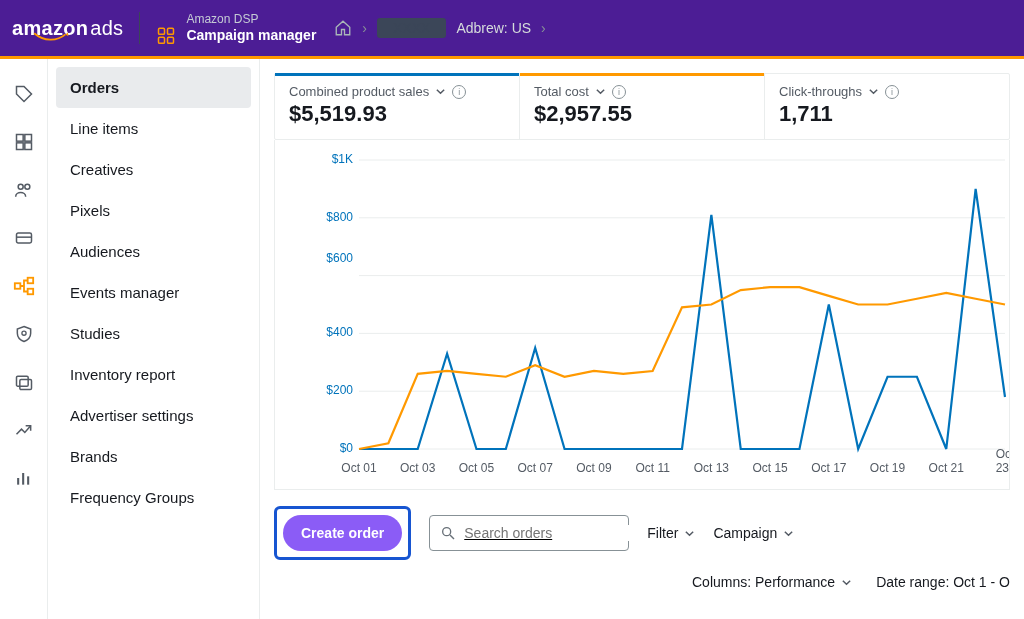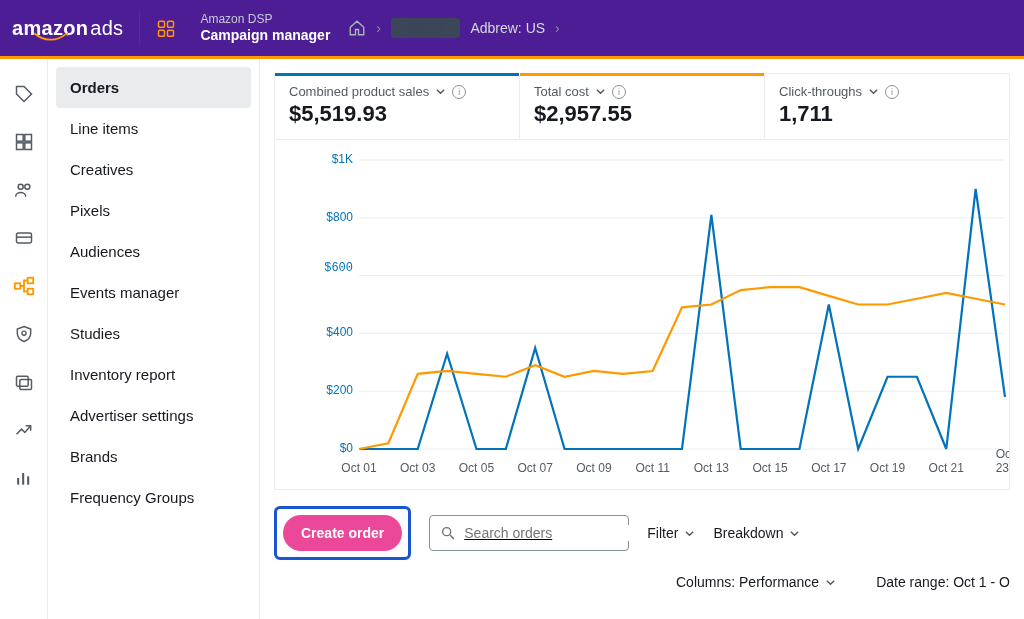--- a/index.html
+++ b/index.html
@@ -4,21 +4,21 @@
 <style>
   * { box-sizing: border-box; margin: 0; padding: 0; font-family: "Amazon Ember", Arial, sans-serif; }
   body { width: 1024px; height: 619px; overflow: hidden; background: #fff; color: #16191f; font-size: 14px; }
 
   
   .topnav { height: 56px; background: #4c1d95; color: #fff; display: flex; align-items: center; padding: 0 12px; }
   .brand { font-weight: 700; font-size: 20px; letter-spacing: .3px; display: flex; align-items: baseline; }
   .brand .ads { font-weight: 300; margin-left: 2px; }
   .brand .smile { height: 12px; }
   .divider { width: 1px; height: 32px; background: #3b4658; margin: 0 16px; }
-  .app-picker { display: flex; align-items: center; gap: 24px; }
+  .app-picker { display: flex; align-items: flex-end; gap: 10px; }
   .appicon { width: 20px; height: 18px; }
   .app-text { line-height: 1.2; font-size: 12px; }
   .app-text .app-title { color: #c5cbd5; }
   .app-text .app-sub { color: #fff; font-weight: 700; font-size: 14px; }
   .crumbs { display: flex; align-items: center; gap: 10px; margin-left: 18px; color: #d5dbdb; font-size: 14px; }
   .crumbs .chev { color: #879196; }
   .crumbs .entity-chip { background: #3b4658; color: #3b4658; border-radius: 3px; padding: 2px 16px; }
   .crumbs .home { color: #d5dbdb; }
 
   
@@ -49,26 +49,26 @@
   .info { width: 14px; height: 14px; border-radius: 50%; border: 1px solid #879196; color: #879196; font-size: 9px; display: inline-flex; align-items: center; justify-content: center; }
 
   
   .chart-wrap { margin: 0 14px; border: 1px solid #eaeded; border-top: none; height: 350px; position: relative; overflow: hidden; }
   .chart-wrap svg { position: absolute; left: 0; right: 0; }
   .ylab { position:absolute; right: calc(100% - 78px); text-align:right; color:#0073bb; font-size:12px; }
   .xlab { position:absolute; bottom: 14px; color:#545b64; font-size:12px; transform: translateX(-50%); }
 
   
   .toolbar { margin: 16px 14px 0; display: flex; align-items: center; gap: 18px; padding-bottom: 8px; flex-wrap: nowrap; }
-  .btn-primary { background: #ec4899; color: #fff; border: none; padding: 10px 18px; border-radius: 18px; font-weight: 700; font-size: 14px; cursor:pointer; }
+  .btn-primary { background: #8b5cf6; color: #fff; border: none; padding: 10px 18px; border-radius: 18px; font-weight: 700; font-size: 14px; cursor:pointer; }
   .highlight-box { border: 3px solid #1755d1; border-radius: 6px; padding: 6px; display:inline-flex; }
   .search { display:flex; align-items:center; gap:8px; border:1px solid #879196; border-radius:4px; height:36px; padding:0 10px; width: 200px; }
   .search input { border:none; outline:none; flex:1; font-size:14px;text-decoration:underline; }
   .tool-txt { display:flex; align-items:center; gap:6px; color:#16191f; cursor:pointer;text-align:center; }
-  .toolbar-row2 { margin: 6px 14px 0; display:flex; justify-content:flex-end; gap: 40px; color:#16191f; font-size:14px; }
+  .toolbar-row2 { margin: 6px 14px 0; display:flex; justify-content:flex-end; gap: 24px; color:#16191f; font-size:14px; }
 
   svg { overflow: visible; }
 </style>
 </head>
 <body>
 
 <div class="topnav">
   <div class="brand">
     <span>amazon</span>
       <span class="ads">ads</span>
@@ -226,21 +226,21 @@
           <line x1="84" y1="193.4" x2="730" y2="193.4" stroke="#eaeded" stroke-width="1"></line>
           <line x1="84" y1="135.60000000000002" x2="730" y2="135.60000000000002" stroke="#eaeded" stroke-width="1"></line>
           <line x1="84" y1="77.79999999999998" x2="730" y2="77.79999999999998" stroke="#eaeded" stroke-width="1"></line>
           <line x1="84" y1="20" x2="730" y2="20" stroke="#eaeded" stroke-width="1"></line>
           <path d="M84 309 L113.36363636363636 309 L142.72727272727272 309 L172.09090909090907 213.62999999999997 L201.45454545454544 309 L230.8181818181818 309 L260.18181818181813 207.85 L289.5454545454545 309 L318.9090909090909 309 L348.2727272727273 309 L377.6363636363636 309 L407 309 L436.3636363636363 74.90999999999998 L465.72727272727275 309 L495.09090909090907 309 L524.4545454545455 309 L553.8181818181818 164.5 L583.1818181818182 309 L612.5454545454546 236.75 L641.9090909090909 236.75 L671.2727272727273 309 L700.6363636363636 48.89999999999999 L730 256.98 " fill="none" stroke="#0073bb" stroke-width="2.2"></path>
           <path d="M84 309 L113.36363636363636 303.21999999999997 L142.72727272727272 233.85999999999999 L172.09090909090907 230.97 L201.45454545454544 233.85999999999999 L230.8181818181818 236.75 L260.18181818181813 225.19 L289.5454545454545 236.75 L318.9090909090909 230.97 L348.2727272727273 233.85999999999999 L377.6363636363636 230.97 L407 167.39000000000001 L436.3636363636363 164.5 L465.72727272727275 150.04999999999998 L495.09090909090907 147.15999999999997 L524.4545454545455 147.15999999999997 L553.8181818181818 155.82999999999998 L583.1818181818182 164.5 L612.5454545454546 164.5 L641.9090909090909 158.72 L671.2727272727273 152.94 L700.6363636363636 158.72 L730 164.5 " fill="none" stroke="#ff9900" stroke-width="2.2"></path>
         </svg>
     <div class="ylab" style="top: 301px;">$0</div>
         <div class="ylab" style="top: 243.2px;">$200</div>
         <div class="ylab" style="top: 185.4px;">$400</div>
-        <div class="ylab" style="top: 121px; font-family: Liberation Mono, monospace;">$600</div>
+        <div class="ylab" style="top: 111px;">$600</div>
         <div class="ylab" style="top: 69.8px;">$800</div>
         <div class="ylab" style="top: 12px;">$1K</div>
         <div class="xlab" style="left: 84px;">Oct 01</div>
         <div class="xlab" style="left: 142.727px;">Oct 03</div>
         <div class="xlab" style="left: 201.455px;">Oct 05</div>
         <div class="xlab" style="left: 260.182px;">Oct 07</div>
         <div class="xlab" style="left: 318.909px;">Oct 09</div>
         <div class="xlab" style="left: 377.636px;">Oct 11</div>
         <div class="xlab" style="left: 436.364px; margin-top: 32px;">Oct 13</div>
         <div class="xlab" style="left: 495.091px;">Oct 15</div>
@@ -261,21 +261,21 @@
           </svg>
         <input placeholder="Search orders" style="">
       </div>
       <div class="tool-txt">
         <span>Filter</span>
         <svg class="chev-d" viewBox="0 0 12 12">
             <path d="M2 4l4 4 4-4" stroke="#545b64" fill="none" stroke-width="1.6"></path>
           </svg>
       </div>
       <div class="tool-txt">
-        <span>Breakdown</span>
+        <span>Campaign</span>
         <svg class="chev-d" viewBox="0 0 12 12">
             <path d="M2 4l4 4 4-4" stroke="#545b64" fill="none" stroke-width="1.6"></path>
           </svg>
       </div>
     </div>
     <div class="toolbar-row2">
       <div class="tool-txt">
         <span>Columns: Performance</span>
         <svg class="chev-d" viewBox="0 0 12 12">
             <path d="M2 4l4 4 4-4" stroke="#545b64" fill="none" stroke-width="1.6"></path>

